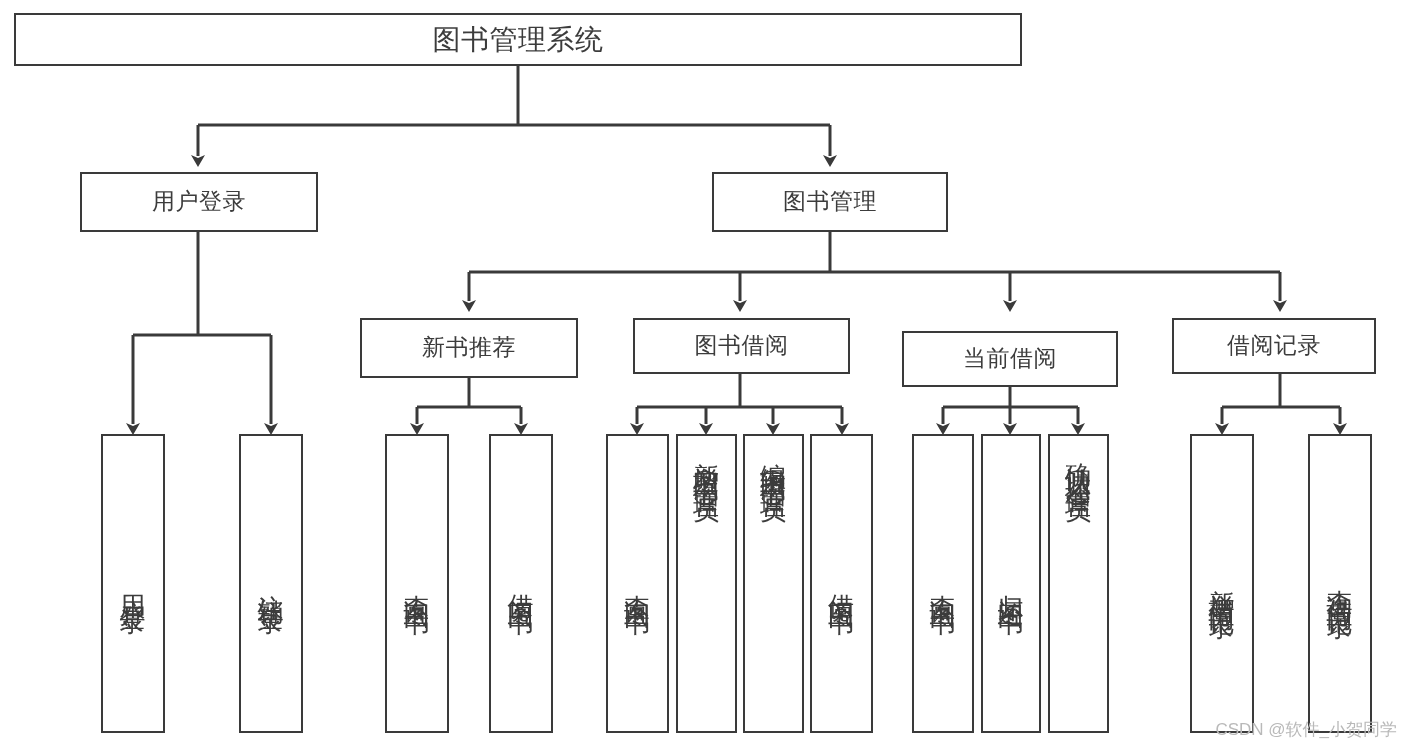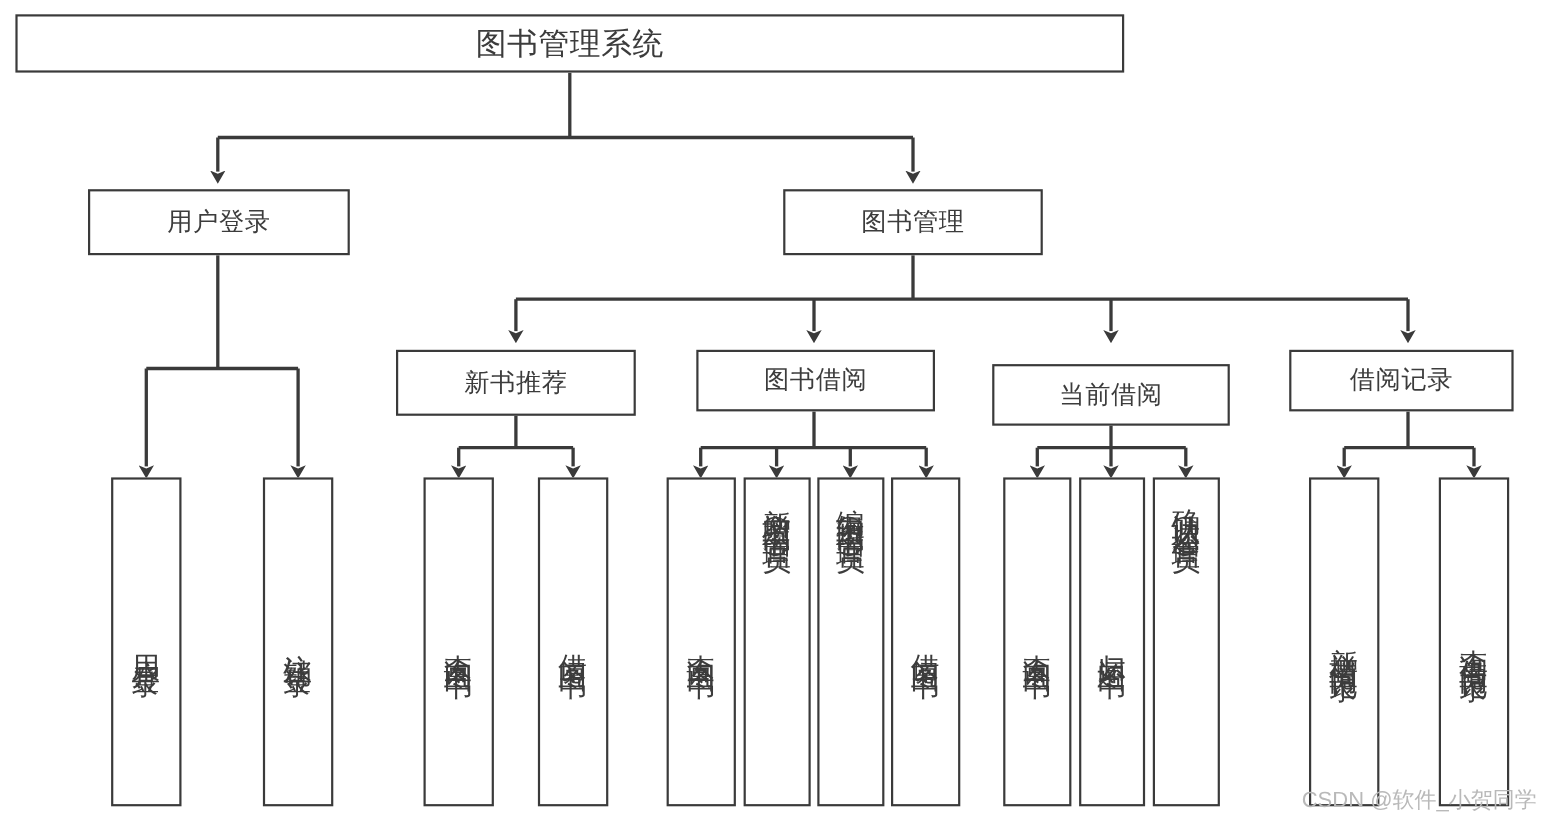--- a/index.html
+++ b/index.html
@@ -65,21 +65,21 @@
     white-space: nowrap;
   }
   .node.vert.centered {
     align-items: center;
     padding-top: 0;
   }
   .watermark {
     position: absolute;
     right: 8px;
     bottom: 6px;
-    font-size: 20px;
+    font-size: 17px;
     color: #b9b9b9;
     white-space: nowrap;
     font-family: "Liberation Sans", "DejaVu Sans", sans-serif;
   }
 </style>
 </head>
 <body>
 
 <div id="diagram">
 

